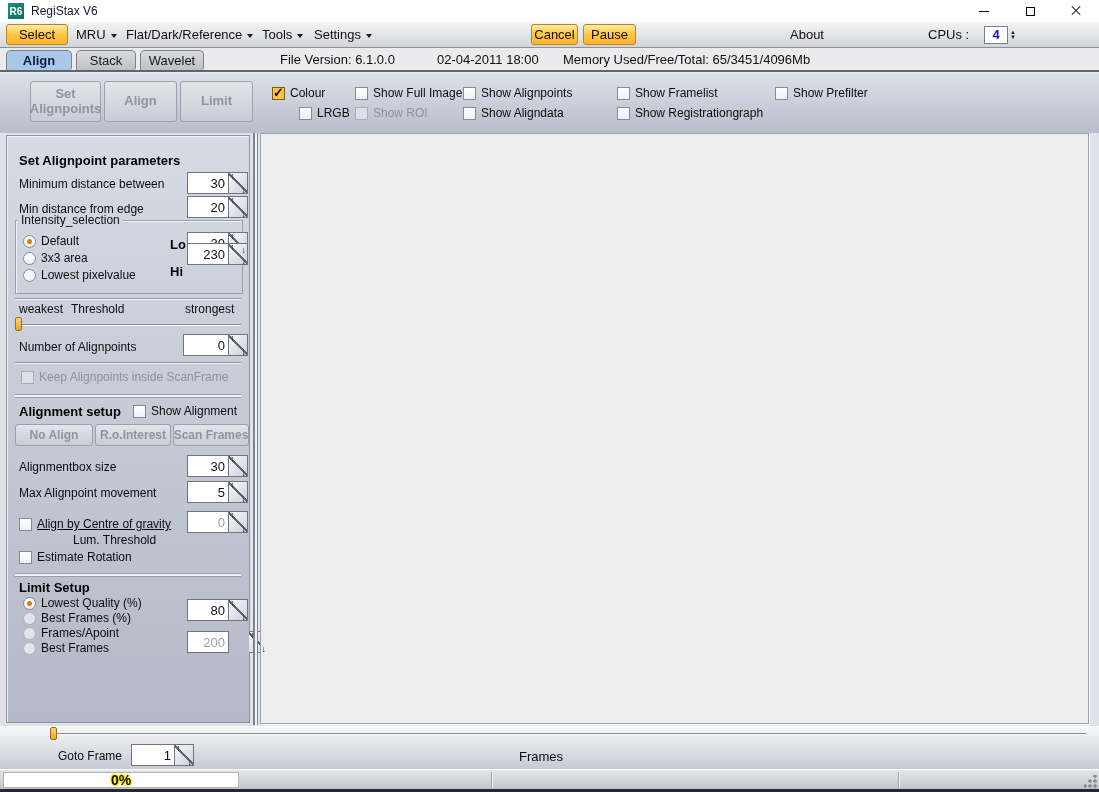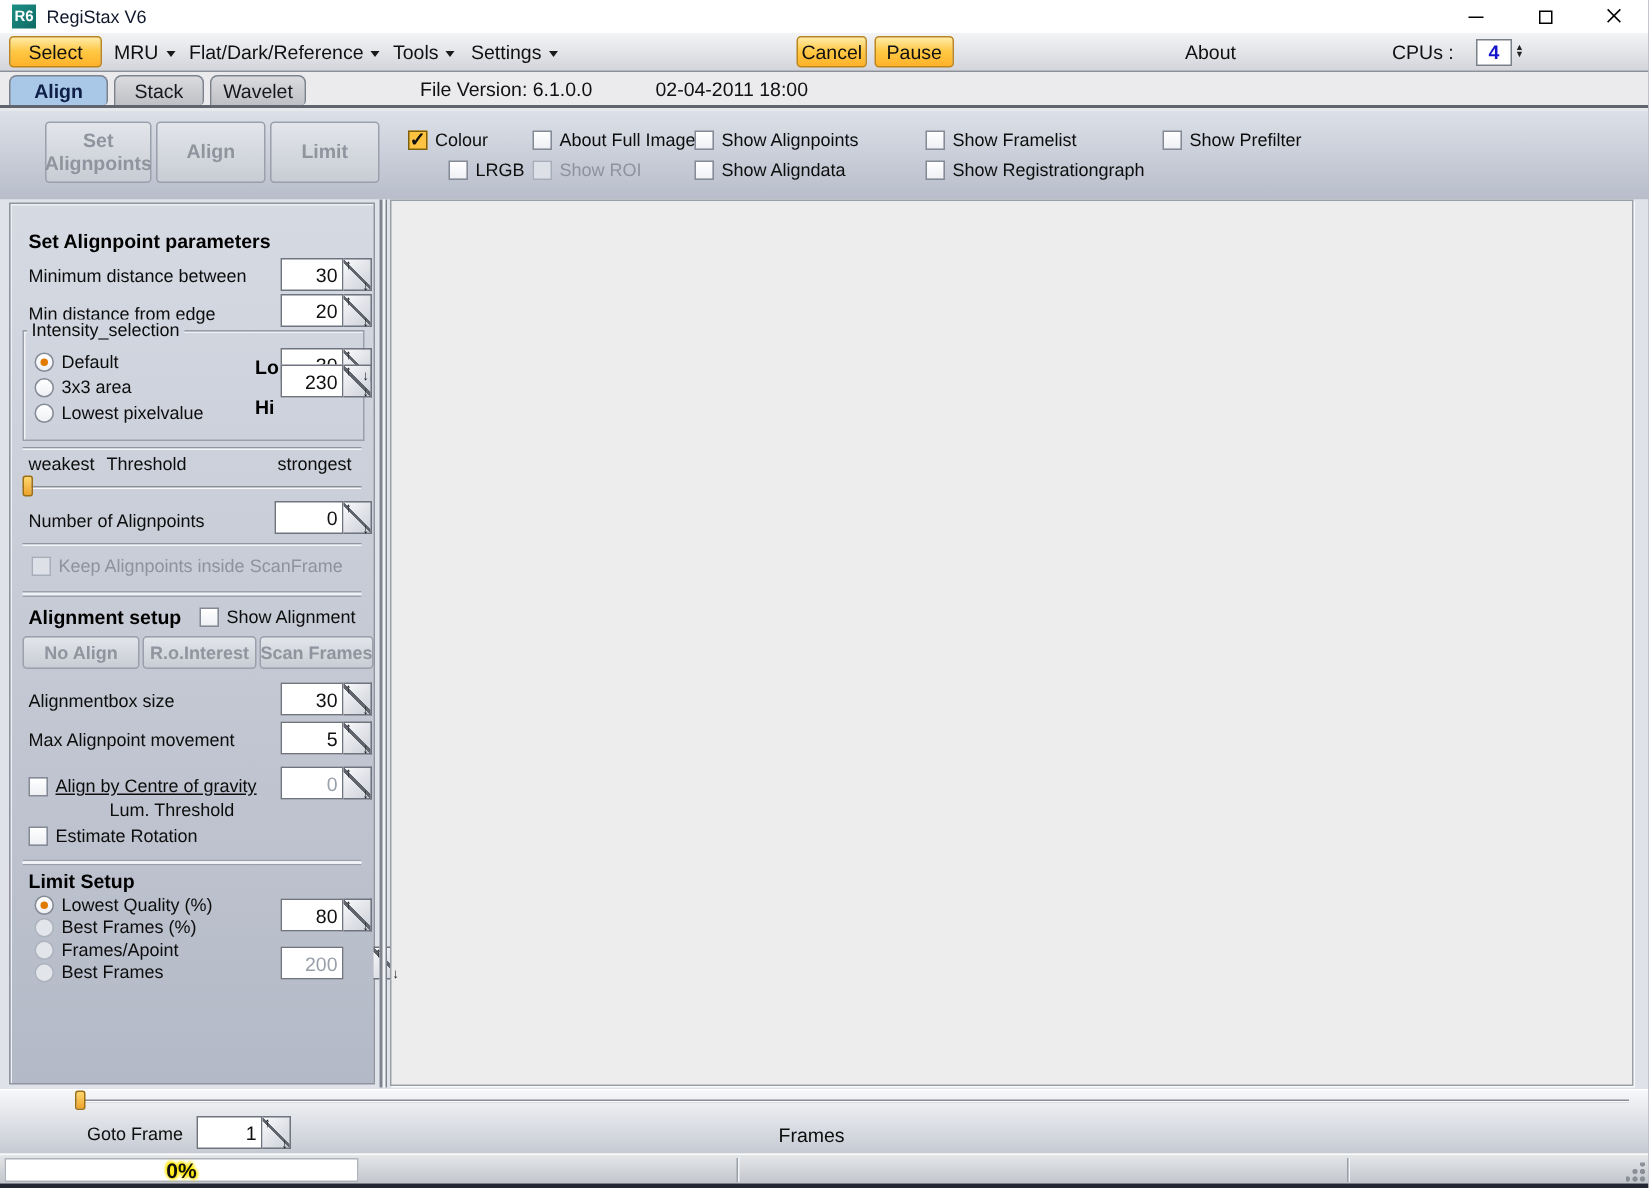--- a/index.html
+++ b/index.html
@@ -154,34 +154,35 @@
         </div>
     </div>
   </div>
 
   <div class="tabrow">
     <div class="tab sel" style="left:6px; width:66px;">Align</div>
     <div class="tab n" style="left:76px; width:60px;">Stack</div>
     <div class="tab n" style="left:140px; width:64px;">Wavelet</div>
     <div class="info-text" style="left:280px;">File Version: 6.1.0.0</div>
     <div class="info-text" style="left:437px;">02-04-2011 18:00</div>
+    <div class="info-text" style="left:563px;">Memory Used/Free/Total: 65/3451/4096Mb</div>
   </div>
 
   <div class="toolbar">
     <div class="bigbtn" style="left:30px; width:71px;">Set Alignpoints</div>
     <div class="bigbtn" style="left:104px; width:73px;">Align</div>
     <div class="bigbtn" style="left:180px; width:73px;">Limit</div>
 
     <div class="cbr" style="left:272px; top:12px;">
         <span class="cb on"></span>
         <span>Colour</span>
       </div>
     <div class="cbr" style="left:355px; top:12px;">
         <span class="cb"></span>
-        <span>About Full Image</span>
+        <span>Show Full Image</span>
       </div>
     <div class="cbr" style="left:463px; top:12px;">
         <span class="cb"></span>
         <span>Show Alignpoints</span>
       </div>
     <div class="cbr" style="left:617px; top:12px;">
         <span class="cb"></span>
         <span>Show Framelist</span>
       </div>
     <div class="cbr" style="left:775px; top:12px;">

